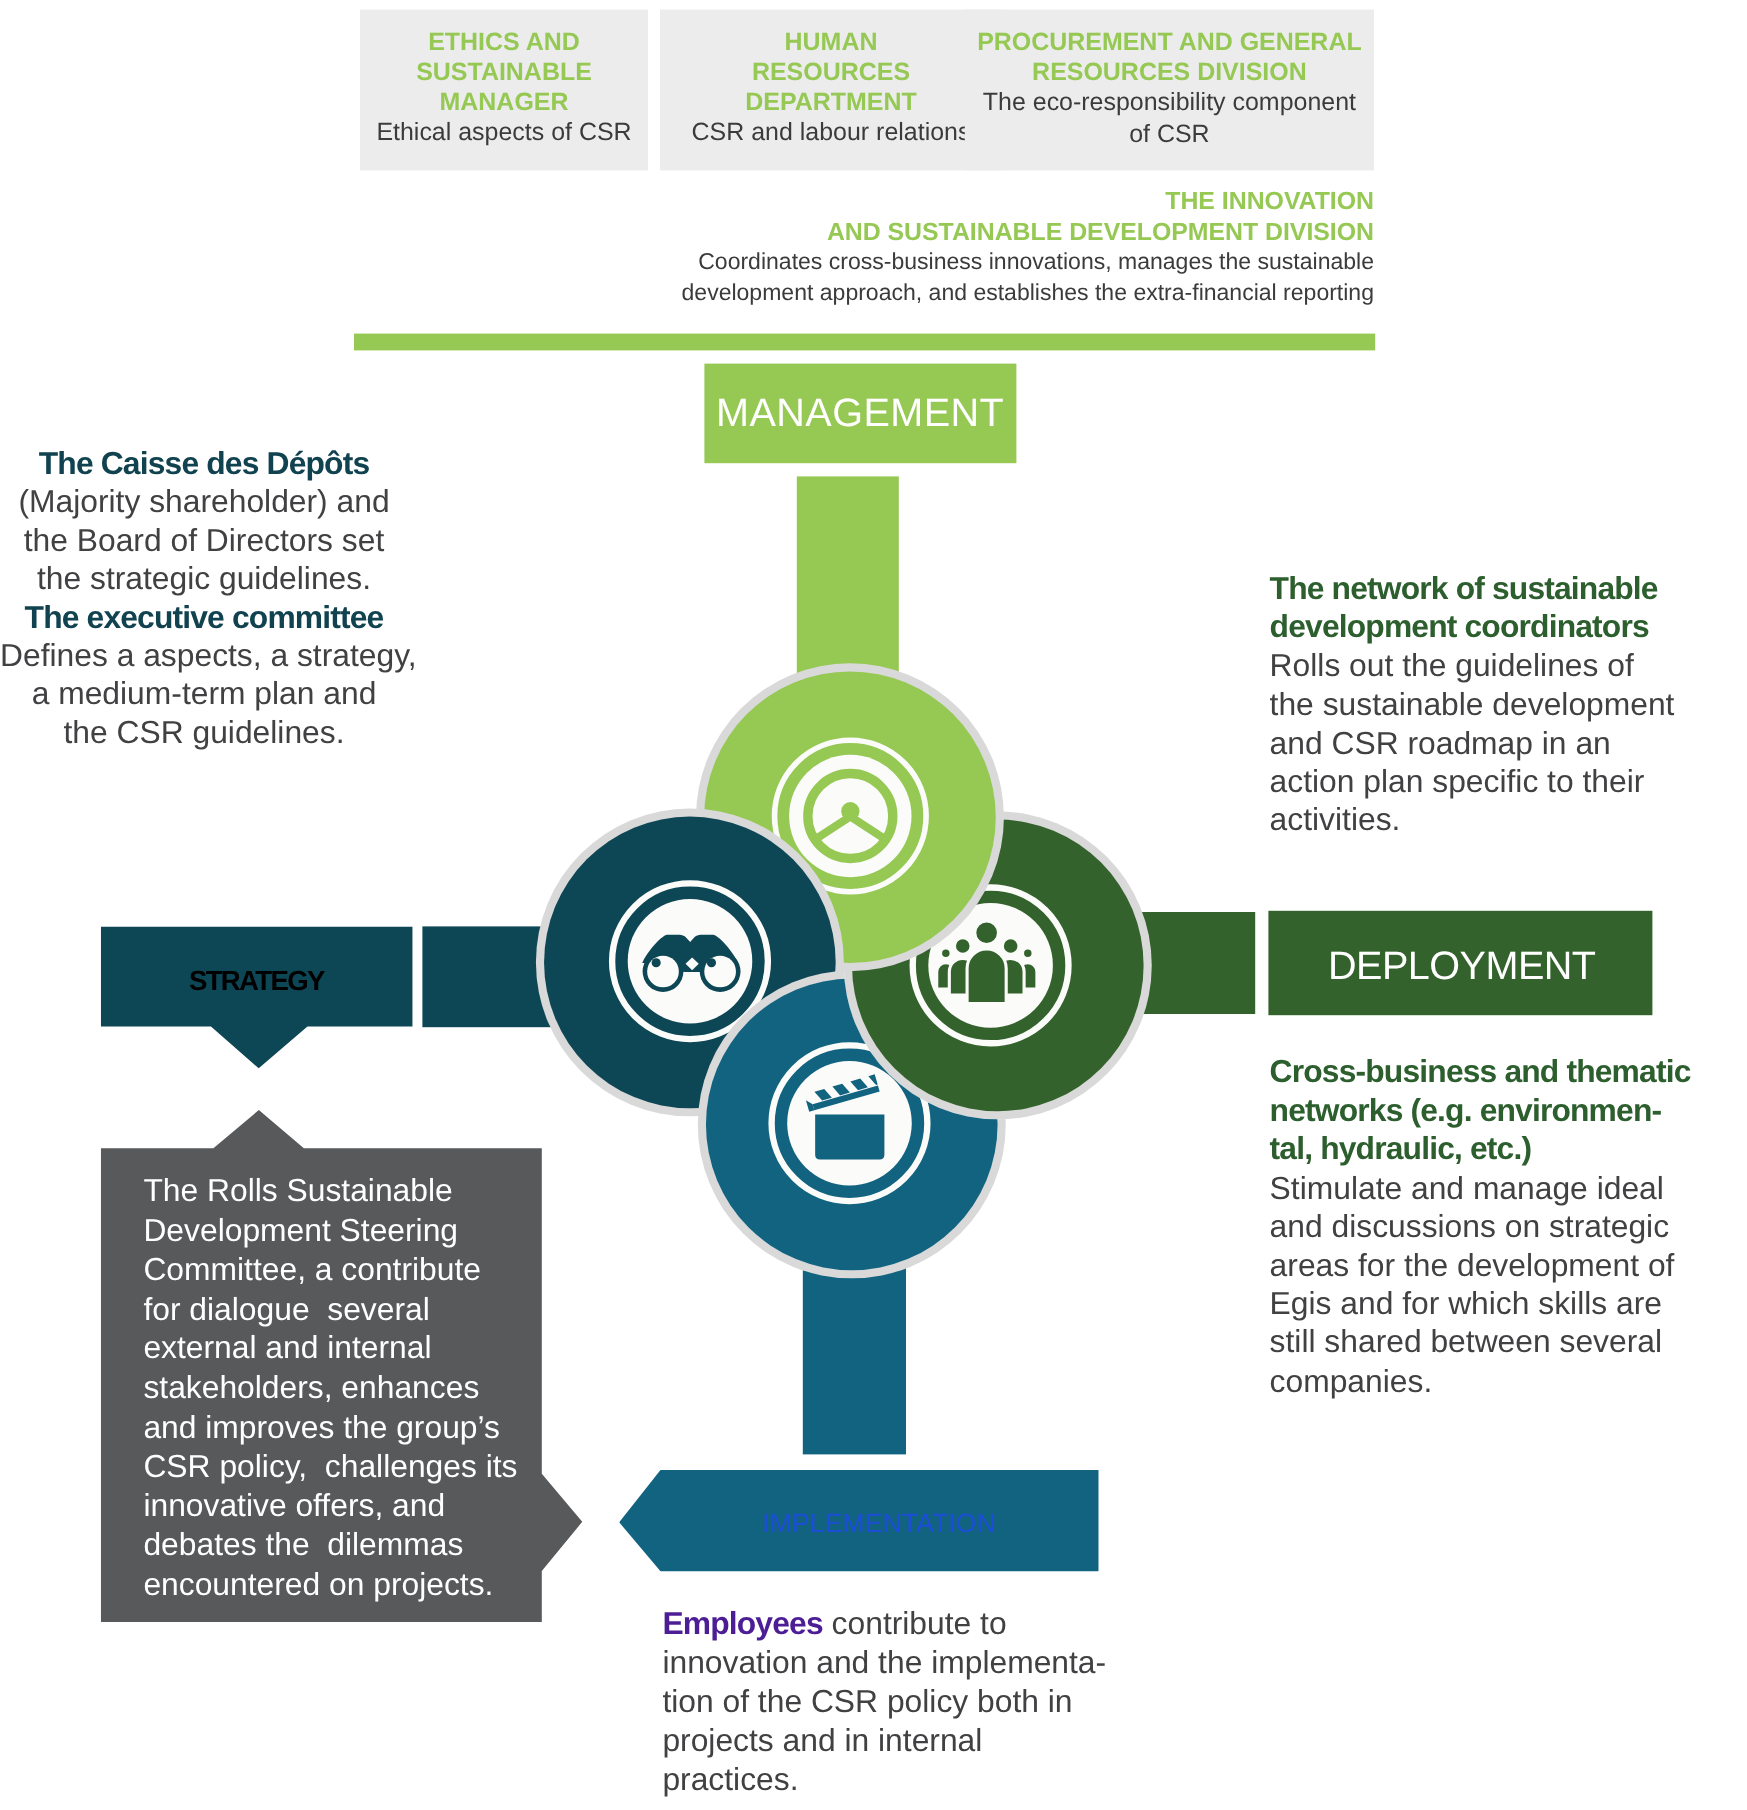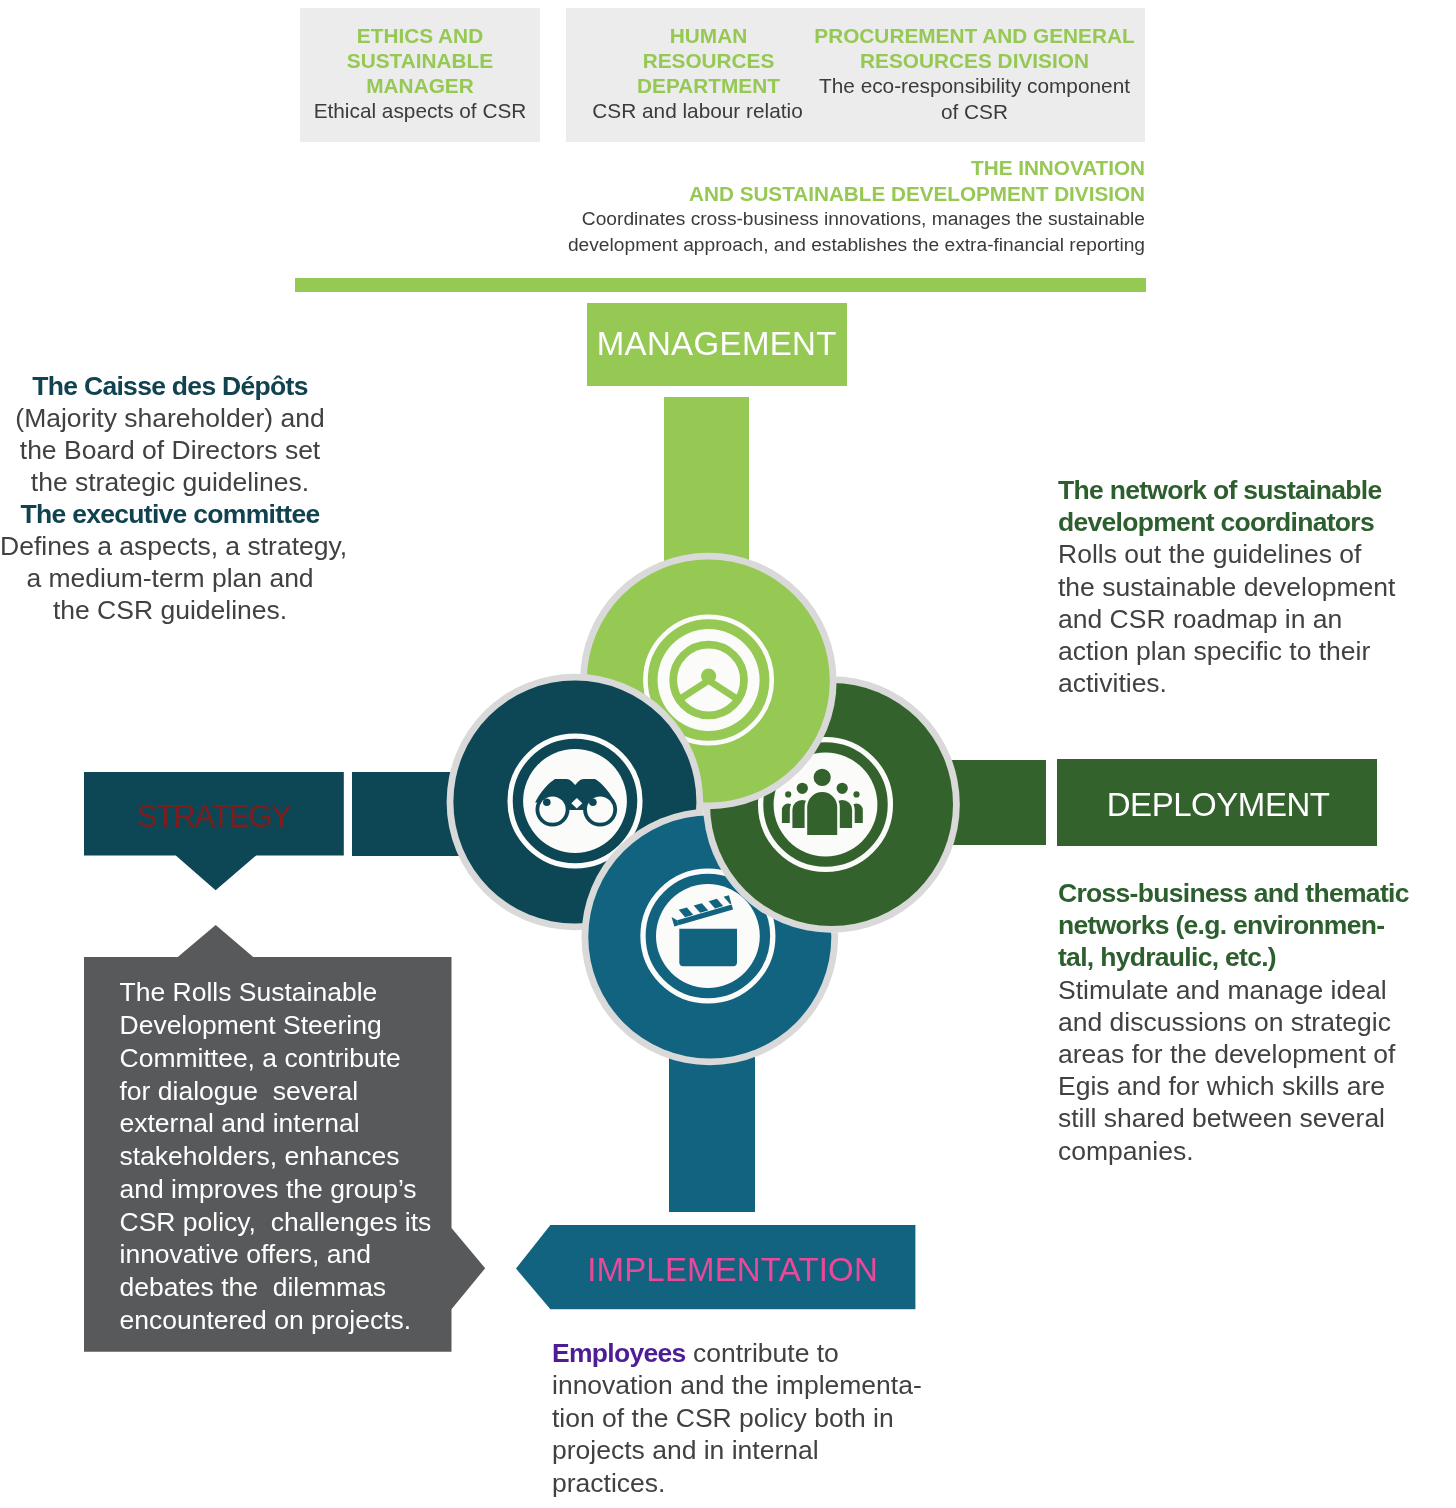--- a/index.html
+++ b/index.html
@@ -42,21 +42,21 @@
 
 <div class="stage">
 
   <div class="panel" style="left:300px;top:8px;width:240px;height:133.5px;">
     <div class="ttl">ETHICS AND
 SUSTAINABLE
 MANAGER</div>
     <div class="bdy">Ethical aspects of CSR</div>
   </div>
 
-  <div class="panel" style="left:566px;top:8px;width:285px;height:133.5px;">
+  <div class="panel" style="left:550px;top:8px;width:285px;height:133.5px;">
     <div class="ttl">HUMAN
 RESOURCES
 DEPARTMENT</div>
     <div class="bdy">CSR and labour relations</div>
   </div>
 
   <div class="panel" style="left:804px;top:8px;width:341px;height:133.5px;">
     <div class="ttl">PROCUREMENT AND GENERAL
 RESOURCES DIVISION</div>
     <div class="bdy">The eco-responsibility component
@@ -79,34 +79,34 @@
 
   <div class="labelbox" style="left:586.5px;top:303px;width:260.5px;height:83.3px;background:#96C854;justify-content:center;">
     <span style="font-size:33px;letter-spacing:0.37px;position:relative;top:-1px;">MANAGEMENT</span>
   </div>
 
   <div style="position:absolute;left:83.6px;top:771.7px;width:260px;height:119px;">
     <svg width="260" height="119" viewBox="0 0 260 119">
       <path d="M0,0 H259.8 V83.4 H172.2 L131.6,118.3 L91.8,83.4 H0 Z" fill="#0D4654"></path>
     </svg>
     <div style="position:absolute;left:0;top:0;width:260px;height:83.4px;display:flex;align-items:center;justify-content:center;">
-      <span style="color:#7f1d1d;font-size:31px;letter-spacing:-1.4px;position:relative;top:4px;">STRATEGY</span>
+      <span style="color:#000000;font-size:23px;letter-spacing:-1.4px;position:relative;top:4px;font-weight:bold;">STRATEGY</span>
     </div>
   </div>
 
   <div class="labelbox" style="left:1056.7px;top:759.1px;width:320.1px;height:86.5px;background:#34622C;padding-left:50px;box-sizing:border-box;">
     <span style="font-size:33px;letter-spacing:-0.45px;position:relative;top:3px;">DEPLOYMENT</span>
   </div>
 
   <div style="position:absolute;left:515.7px;top:1225.4px;width:400px;height:85px;">
     <svg width="400" height="85" viewBox="0 0 400 85">
       <path d="M399.4,0 H34.4 L0,43.6 L34.4,84.3 H399.4 Z" fill="#116380"></path>
     </svg>
     <div style="position:absolute;left:34.4px;top:0;width:365px;height:84.3px;display:flex;align-items:center;justify-content:center;">
-      <span style="color:#ec4899;font-size:33px;letter-spacing:0.16px;position:relative;top:2px;">IMPLEMENTATION</span>
+      <span style="color:#1d4ed8;font-size:22px;letter-spacing:0.16px;position:relative;top:2px;">IMPLEMENTATION</span>
     </div>
   </div>
 
   <div style="position:absolute;left:83.5px;top:925.3px;width:404px;height:429px;">
     <svg width="404" height="429" viewBox="0 0 404 429">
       <path d="M0,31.9 H93.8 L131.7,0 L169.2,31.9 H367.5 V303.1 L401.2,343.2 L367.5,384.2 V426.7 H0 Z" fill="#58595B"></path>
     </svg>
     <div class="para" style="left:36px;top:51px;width:320px;color:#FFFFFF;text-align:left;line-height:32.75px;">
         <div class="gline">The Rolls Sustainable</div>
         <div class="gline">Development Steering</div>

